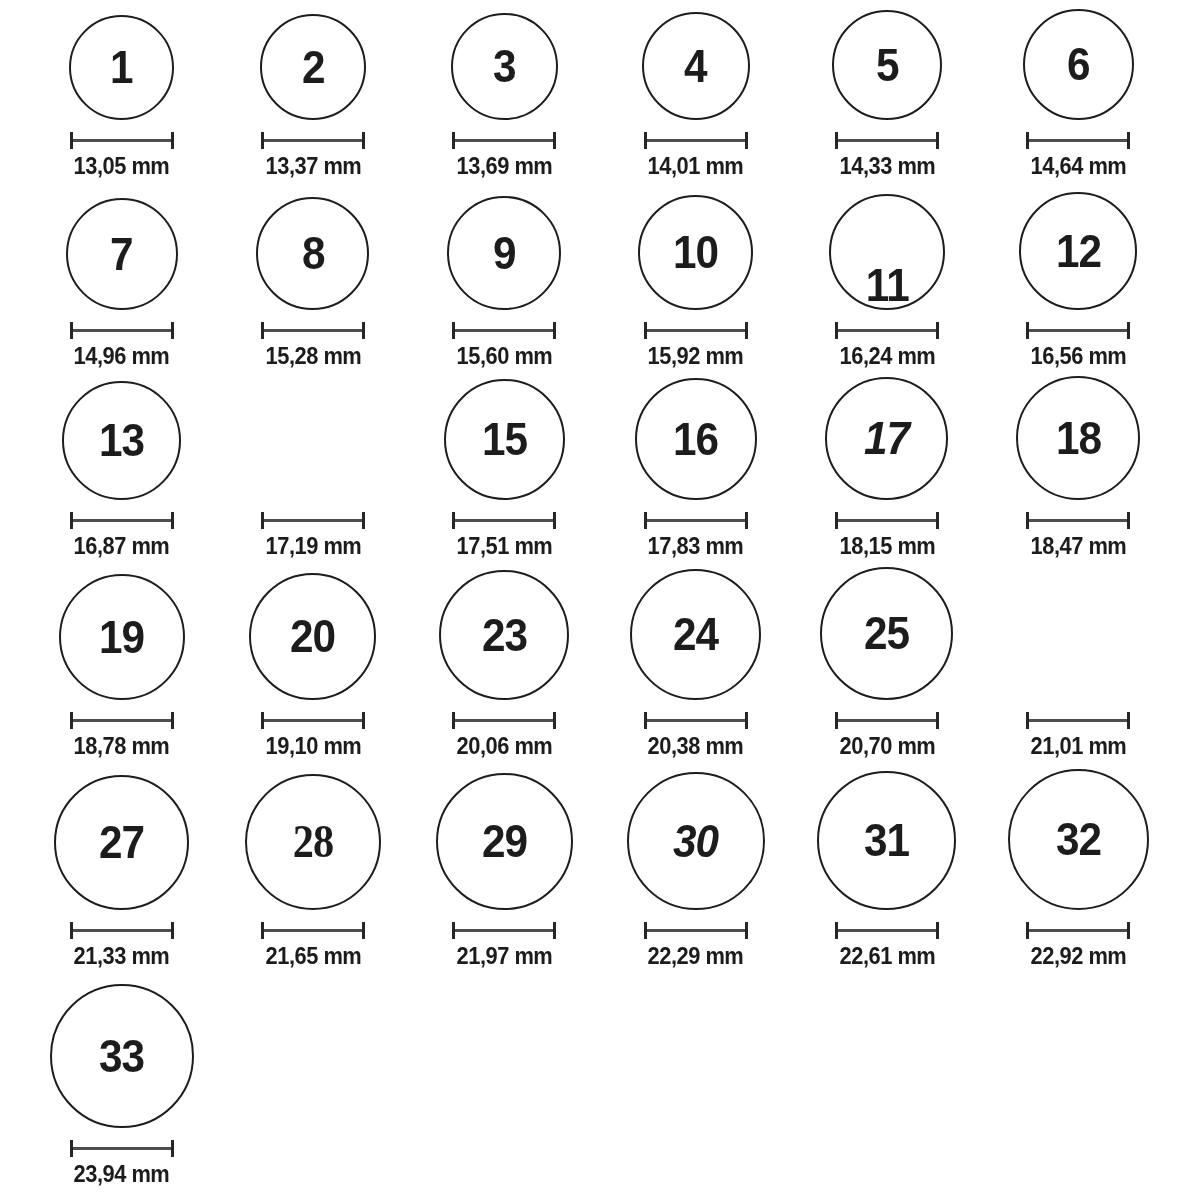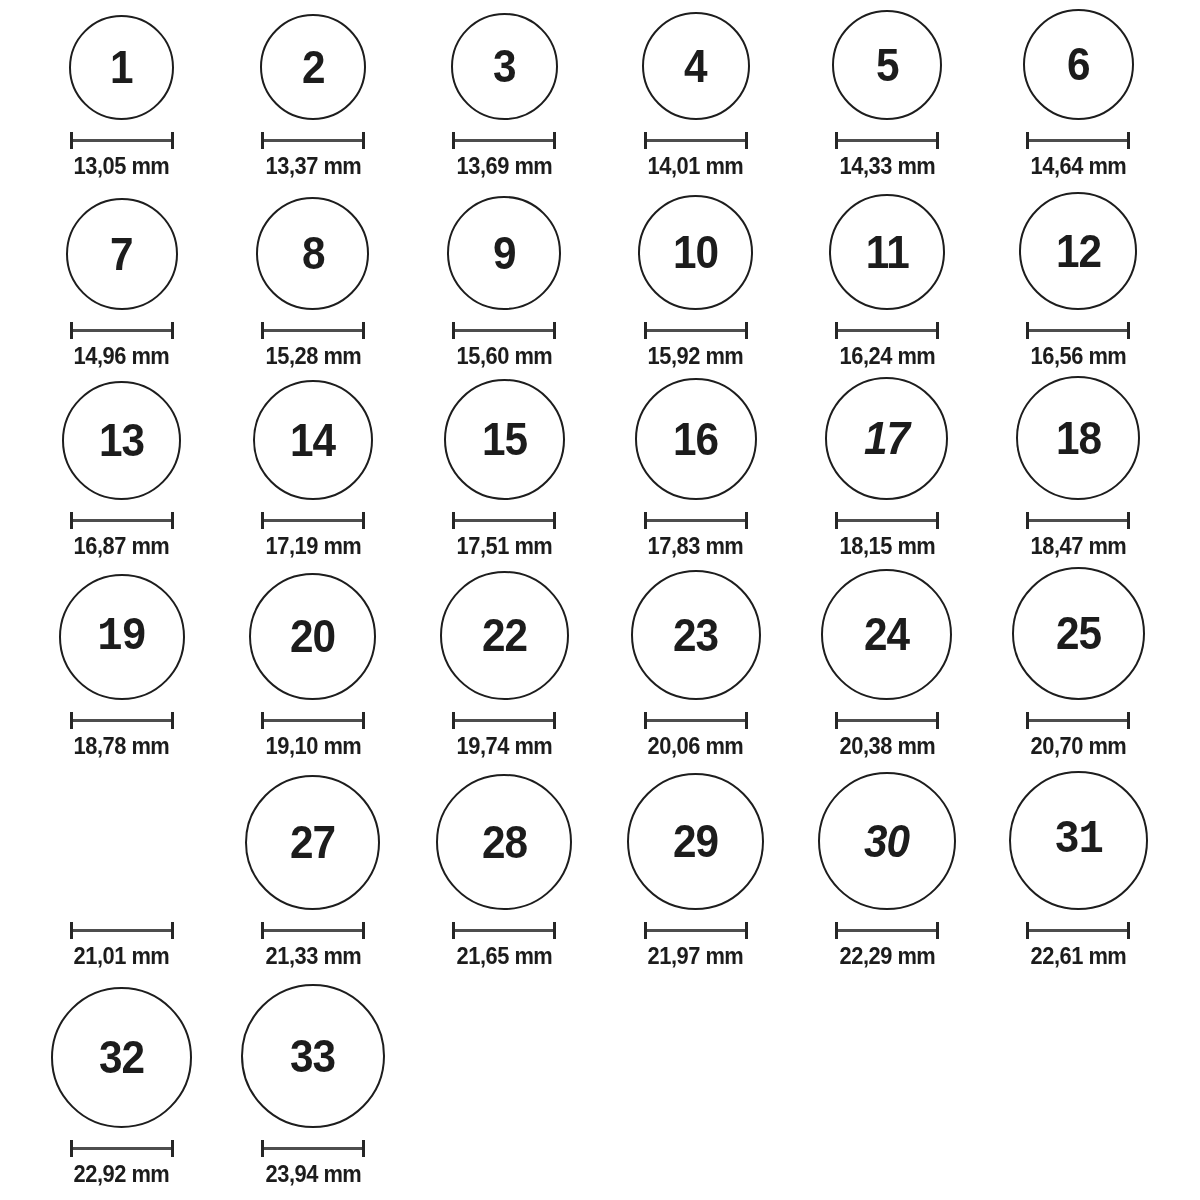--- a/index.html
+++ b/index.html
@@ -144,44 +144,41 @@
     <div class="mm">15,60 mm</div>
   </div>
       <div class="cell">
     <div class="circle" style="width: 115px; height: 115px;">
       <span class="num">10</span>
     </div>
     <div class="measure"></div>
     <div class="mm">15,92 mm</div>
   </div>
       <div class="cell">
-    <div class="circle" style="width: 116px; height: 116px;">
+    <div class="circle" style="width: 116px; height: 116px; align-items: flex-end;">
       <span class="num">11</span>
     </div>
     <div class="measure"></div>
     <div class="mm">16,24 mm</div>
   </div>
       <div class="cell">
     <div class="circle" style="width: 118px; height: 118px;">
       <span class="num">12</span>
     </div>
     <div class="measure"></div>
     <div class="mm">16,56 mm</div>
   </div>
       <div class="cell">
     <div class="circle" style="width: 119px; height: 119px; text-align: center;">
       <span class="num">13</span>
     </div>
     <div class="measure"></div>
     <div class="mm">16,87 mm</div>
   </div>
       <div class="cell">
-    <div class="circle" style="width: 120px; height: 120px;">
-      <span class="num">14</span>
-    </div>
     <div class="measure"></div>
     <div class="mm">17,19 mm</div>
   </div>
       <div class="cell">
     <div class="circle" style="width: 121px; height: 121px; text-align: center;">
       <span class="num">15</span>
     </div>
     <div class="measure"></div>
     <div class="mm">17,51 mm</div>
   </div>
@@ -200,41 +197,34 @@
     <div class="mm">18,15 mm</div>
   </div>
       <div class="cell">
     <div class="circle" style="width: 124px; height: 124px;">
       <span class="num">18</span>
     </div>
     <div class="measure"></div>
     <div class="mm">18,47 mm</div>
   </div>
       <div class="cell">
-    <div class="circle" style="width: 126px; height: 126px; font-family: Liberation Mono, monospace;">
+    <div class="circle" style="width: 126px; height: 126px;">
       <span class="num">19</span>
     </div>
     <div class="measure"></div>
     <div class="mm">18,78 mm</div>
   </div>
       <div class="cell">
     <div class="circle" style="width: 127px; height: 127px;">
       <span class="num">20</span>
     </div>
     <div class="measure"></div>
     <div class="mm">19,10 mm</div>
   </div>
       <div class="cell">
-    <div class="circle" style="width: 129px; height: 129px;">
-      <span class="num">22</span>
-    </div>
-    <div class="measure"></div>
-    <div class="mm">19,74 mm</div>
-  </div>
-      <div class="cell">
     <div class="circle" style="width: 130px; height: 130px;">
       <span class="num">23</span>
     </div>
     <div class="measure"></div>
     <div class="mm">20,06 mm</div>
   </div>
       <div class="cell">
     <div class="circle" style="width: 131px; height: 131px;">
       <span class="num">24</span>
     </div>
@@ -253,42 +243,42 @@
     <div class="mm">21,01 mm</div>
   </div>
       <div class="cell">
     <div class="circle" style="width: 135px; height: 135px;">
       <span class="num">27</span>
     </div>
     <div class="measure"></div>
     <div class="mm">21,33 mm</div>
   </div>
       <div class="cell">
-    <div class="circle" style="width: 136px; height: 136px;">
+    <div class="circle" style="width: 136px; height: 136px; font-family: Liberation Serif, serif;">
       <span class="num">28</span>
     </div>
     <div class="measure"></div>
     <div class="mm">21,65 mm</div>
   </div>
       <div class="cell">
     <div class="circle" style="width: 137px; height: 137px;">
       <span class="num">29</span>
     </div>
     <div class="measure"></div>
     <div class="mm">21,97 mm</div>
   </div>
       <div class="cell">
     <div class="circle" style="width: 138px; height: 138px; font-style: italic;">
       <span class="num">30</span>
     </div>
     <div class="measure"></div>
     <div class="mm">22,29 mm</div>
   </div>
       <div class="cell">
-    <div class="circle" style="width: 139px; height: 139px; font-family: Liberation Mono, monospace;">
+    <div class="circle" style="width: 139px; height: 139px;">
       <span class="num">31</span>
     </div>
     <div class="measure"></div>
     <div class="mm">22,61 mm</div>
   </div>
       <div class="cell">
     <div class="circle" style="width: 141px; height: 141px;">
       <span class="num">32</span>
     </div>
     <div class="measure"></div>

